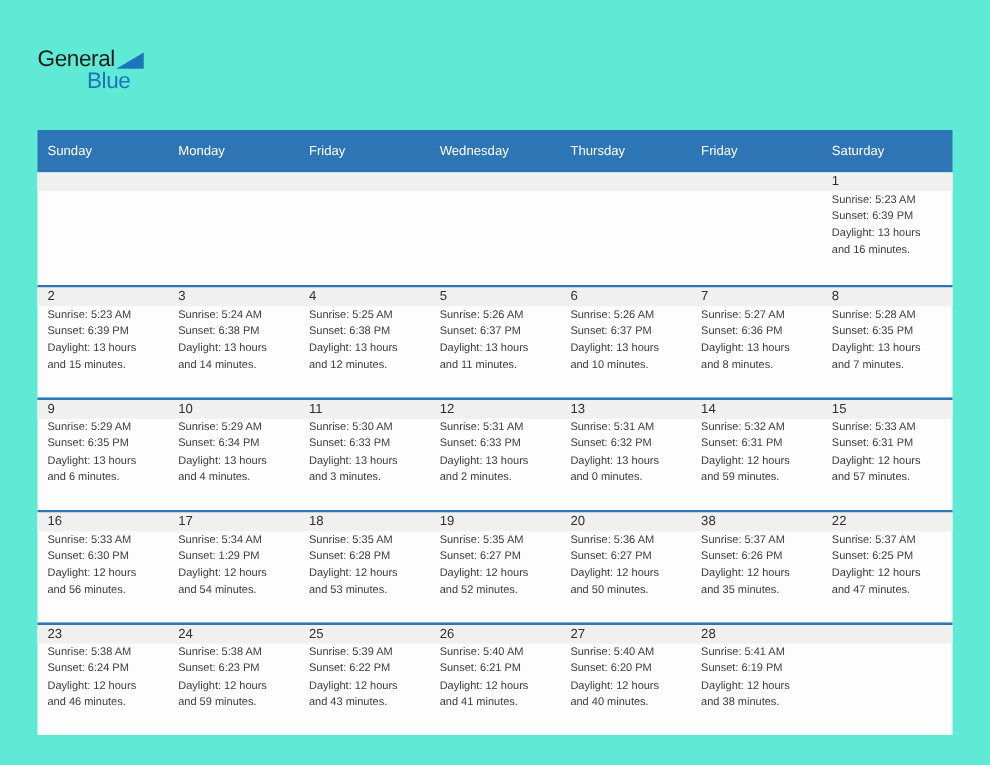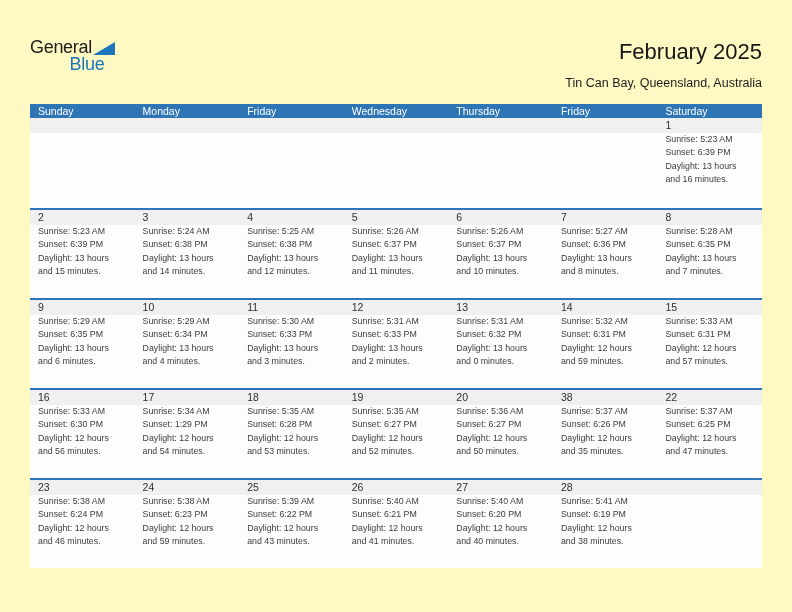--- a/index.html
+++ b/index.html
@@ -1,32 +1,32 @@
 <!DOCTYPE html>
 <html><head>
 <meta charset="utf-8">
 <style>
   html,body{margin:0;padding:0;background:#ffffff;}
   body{width:792px;height:612px;font-family:"Liberation Sans",sans-serif;-webkit-font-smoothing:antialiased;}
-  .page{position:relative;width:792px;height:612px;background:#fef9c3;overflow:hidden;}
+  .page{position:relative;width:792px;height:612px;background:#5eead4;overflow:hidden;}
 
   
   .logo{position:absolute;left:30px;top:38px;}
   .logo-row{display:flex;align-items:flex-end;}
   .logo-general{font-size:18px;color:#1d1d1b;letter-spacing:-0.3px;line-height:18px;}
   .logo-triangle{width:0;height:0;border-bottom:13px solid #1b75bc;border-left:22px solid transparent;margin-left:1px;margin-bottom:1px;}
   .logo-blue{display:block;font-size:18px;color:#1b75bc;line-height:16px;margin-left:29px;letter-spacing:-0.3px;text-align:center;}
 
   .titles{position:absolute;right:30px;top:40px;text-align:right;}
   .month-title{font-size:22px;color:#161616;line-height:24px;}
   .location-subtitle{font-size:12.5px;color:#1c1c1c;margin-top:12px;}
 
   
   .calendar{position:absolute;left:30px;top:104px;width:732px;}
-  .weekday-header{display:flex;background:#2e75b6;height:14px;align-items:center;}
+  .weekday-header{display:flex;background:#2e75b6;height:34px;align-items:center;}
   .wh-cell{flex:1;color:#ffffff;font-size:10.5px;padding-left:8px;box-sizing:border-box;overflow:hidden;white-space:nowrap;}
 
   .week-row{position:relative;display:flex;height:90px;box-sizing:border-box;background:#fdfdfd;}
   .week-row + .week-row{border-top:2px solid #2e75b6;}
   .week-row::before{content:"";position:absolute;left:0;right:0;top:0;height:15px;background:#f0f0f0;}
   .day-cell{flex:1;position:relative;padding:0 6px 0 8px;box-sizing:border-box;overflow:hidden;}
   .day-num{position:relative;height:15px;line-height:15px;font-size:10.5px;color:#2f2f2f;}
   .day-line{font-size:8.8px;color:#3c3c3c;line-height:13.4px;white-space:nowrap;}
   .day-line:first-of-type{margin-top:2px;}
 </style>
@@ -36,24 +36,20 @@
 <div class="page">
 
   <div class="logo">
     <div class="logo-row">
       <span class="logo-general">General</span>
       <span class="logo-triangle"></span>
     </div>
     <span class="logo-blue">Blue</span>
   </div>
 
-  <div class="titles">
-    <div class="month-title">February 2025</div>
-    <div class="location-subtitle">Tin Can Bay, Queensland, Australia</div>
-  </div>
 
   <div class="calendar">
     <div class="weekday-header" id="weekday-header">
         <div class="wh-cell">Sunday</div>
         <div class="wh-cell">Monday</div>
         <div class="wh-cell">Friday</div>
         <div class="wh-cell">Wednesday</div>
         <div class="wh-cell">Thursday</div>
         <div class="wh-cell">Friday</div>
         <div class="wh-cell">Saturday</div>

